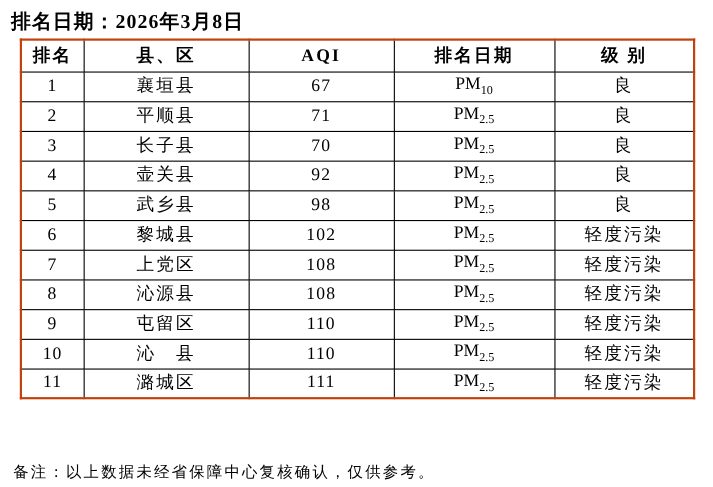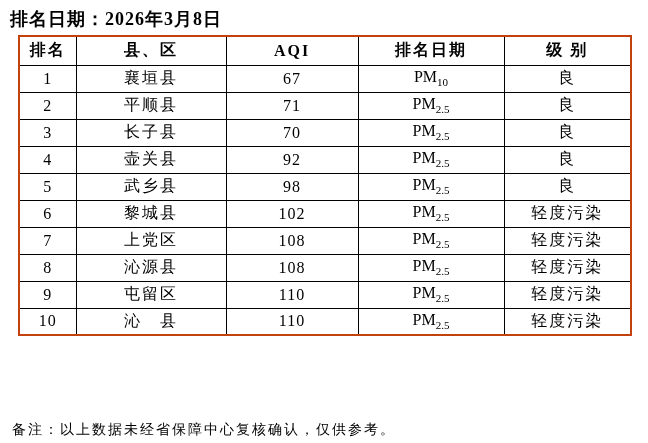--- a/index.html
+++ b/index.html
@@ -153,18 +153,25 @@
           <td><span>PM</span><sub>2.5</sub></td>
           <td class="cn">轻度污染</td>
         </tr>
         <tr>
           <td class="num">10</td>
           <td class="cn">沁　县</td>
           <td class="num">110</td>
           <td><span>PM</span><sub>2.5</sub></td>
           <td class="cn">轻度污染</td>
         </tr>
+        <tr>
+          <td class="num">11</td>
+          <td class="cn">潞城区</td>
+          <td class="num">111</td>
+          <td><span>PM</span><sub>2.5</sub></td>
+          <td class="cn">轻度污染</td>
+        </tr>
       </tbody>
   </table>
 
   <div class="doc-note">备注：以上数据未经省保障中心复核确认，仅供参考。</div>
 
 </div>
 
 </body></html>

